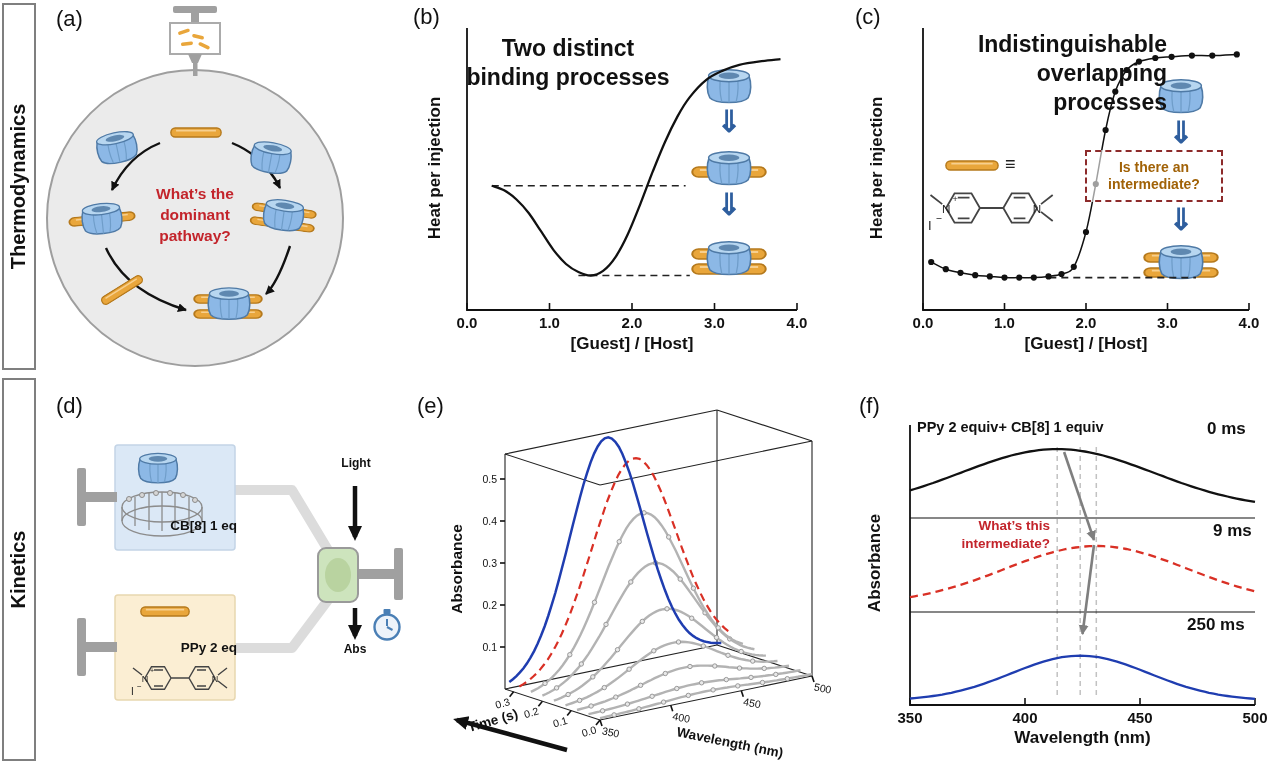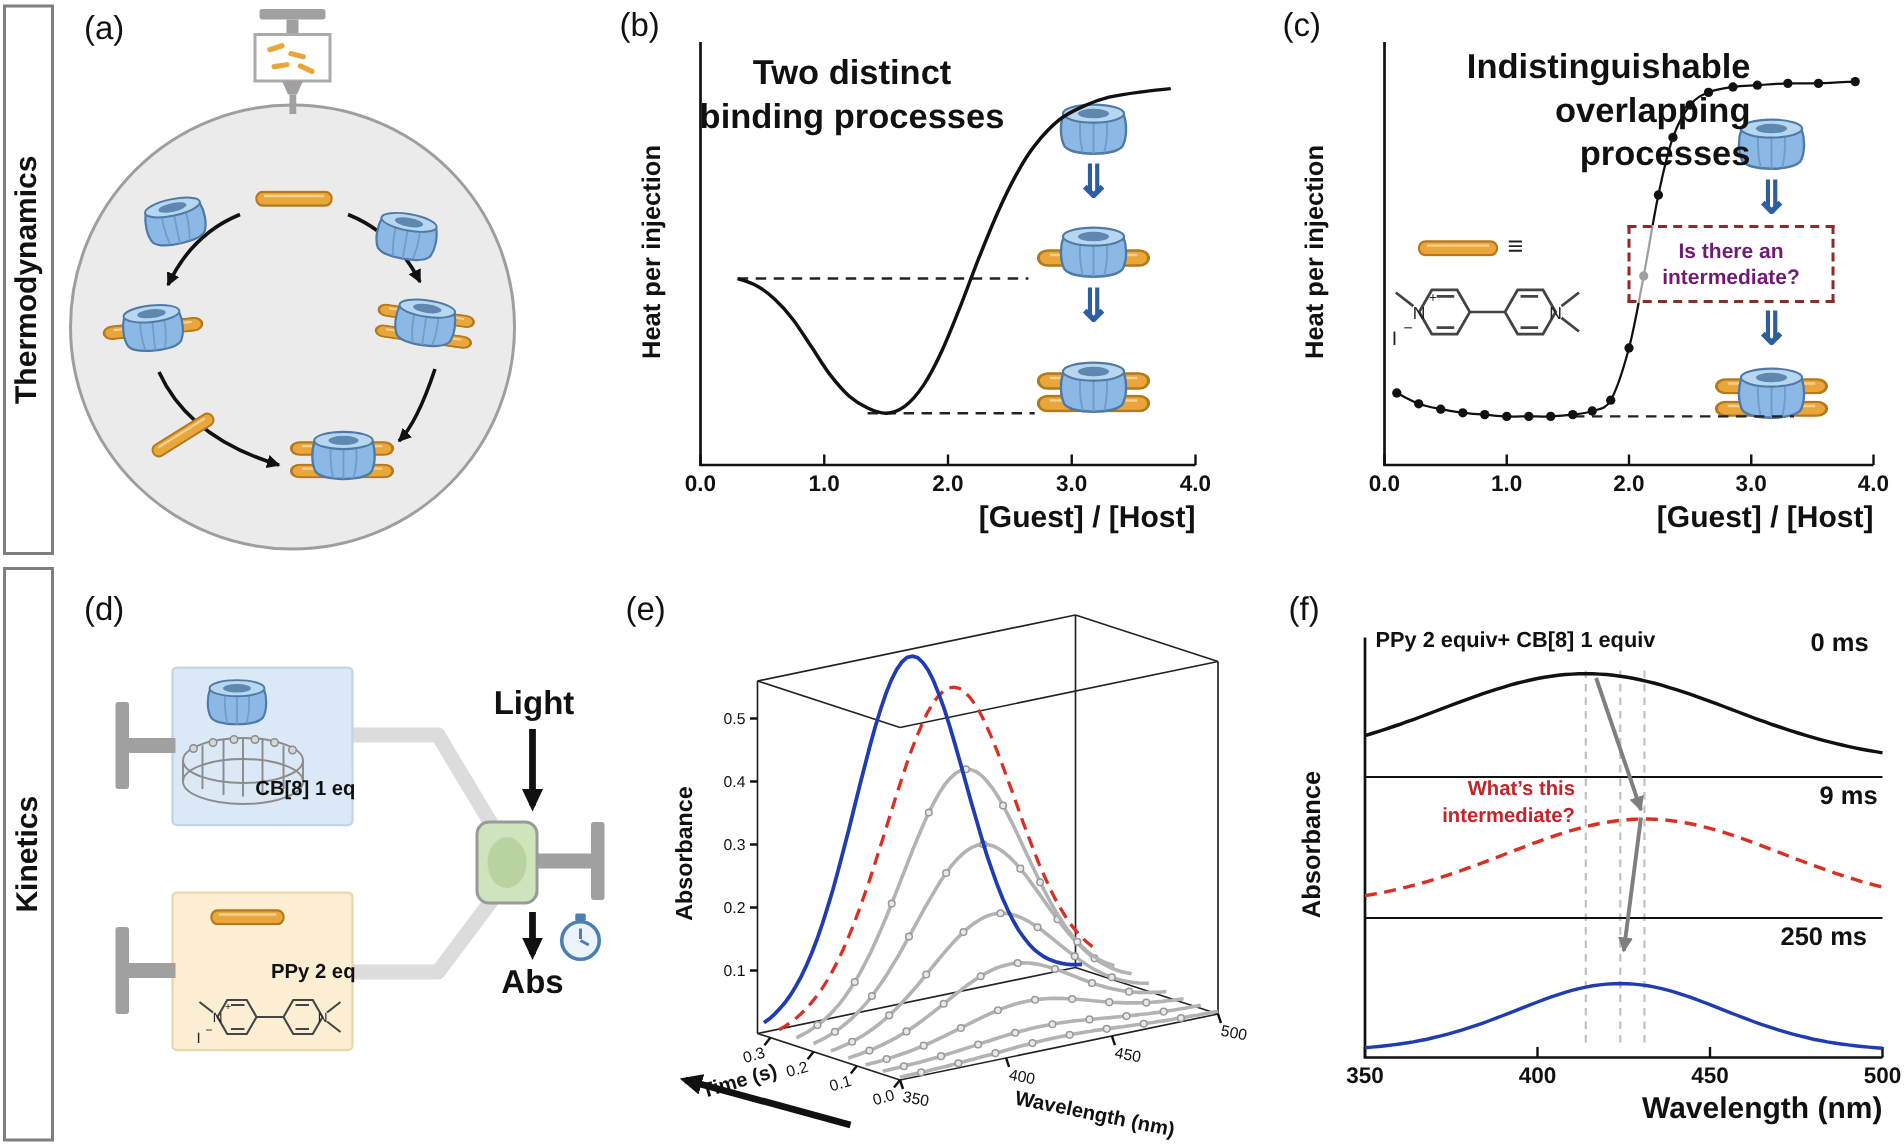--- a/index.html
+++ b/index.html
@@ -11,29 +11,29 @@
 .sidebar-box span{transform:rotate(-90deg);white-space:nowrap;font-weight:bold;font-size:20px}
 .panel{position:absolute}
 #panel-a{left:40px;top:0;width:365px;height:385px}
 #panel-b{left:405px;top:0;width:440px;height:385px}
 #panel-c{left:845px;top:0;width:424px;height:385px}
 #panel-d{left:40px;top:390px;width:365px;height:374px}
 #panel-e{left:405px;top:390px;width:440px;height:374px}
 #panel-f{left:845px;top:390px;width:424px;height:374px}
 .ptag{position:absolute;font-size:22px}
 .axis-y{position:absolute;font-weight:bold;font-size:17px;text-align:center;transform:rotate(-90deg);white-space:nowrap}
-.axis-x{position:absolute;font-weight:bold;font-size:20px;text-align:right}
+.axis-x{position:absolute;font-weight:bold;font-size:17px;text-align:center}
 .xtick{position:absolute;transform:translateX(-50%);font-weight:bold;font-size:15px}
 .chart-title{position:absolute;font-weight:bold;font-size:23px;line-height:1.25;white-space:pre-line;text-align:center}
 .qtext{position:absolute;color:#c3242b;font-weight:bold;white-space:pre-line;text-align:center}
 .dbl{position:absolute;transform:translateX(-50%);color:#2e5e9e;font-size:30px;font-weight:bold;line-height:1}
-.redbox{position:absolute;border:2px dashed #8d2b2b;display:flex;align-items:center;justify-content:center;color:#701a75;font-weight:bold;font-size:14px;text-align:center;white-space:pre-line;line-height:1.25;background:rgba(255,255,255,0.6)}
+.redbox{position:absolute;border:2px dashed #8d2b2b;display:flex;align-items:center;justify-content:center;color:#a16207;font-weight:bold;font-size:14px;text-align:center;white-space:pre-line;line-height:1.25;background:rgba(255,255,255,0.6)}
 .equiv{position:absolute;font-size:18px;font-weight:bold;color:#222}
 .d-label{position:absolute;font-weight:bold;font-size:13.5px;text-align:right}
-.d-big{position:absolute;font-weight:bold;font-size:22px;text-align:center}
+.d-big{position:absolute;font-weight:bold;font-size:12px;text-align:center}
 .time-lab{position:absolute;font-weight:bold;font-size:17px}
 .f-head{position:absolute;font-weight:bold;font-size:14.5px;white-space:nowrap}
 .rot-label{position:absolute;font-weight:bold;font-size:13.5px;white-space:nowrap}
 .axisline{stroke:#111;stroke-width:1.8;fill:none}
 .tickmark{stroke:#111;stroke-width:1.6;fill:none}
 .curve{fill:none;stroke:#111;stroke-width:2.3}
 .thin{fill:none;stroke:#111;stroke-width:1.5}
 .dash{stroke:#222;stroke-width:1.6;stroke-dasharray:7 5}
 .sep{stroke:#111;stroke-width:1.2}
 .guide{stroke:#c2c2c2;stroke-width:1.5;stroke-dasharray:5 4}
@@ -130,20 +130,23 @@
     </g>
     <g transform="rotate(-32 82 290)">
         <use href="#sym-rod" x="58" y="285" width="48" height="10"></use>
       </g>
     <g>
       <use href="#sym-rod" x="153" y="294" width="70" height="10"></use>
       <use href="#sym-rod" x="153" y="309" width="70" height="10"></use>
       <use href="#sym-barrel" x="166" y="286" width="46" height="36"></use>
     </g>
   </svg>
+  <div class="qtext" style="left:97px;top:184px;width:116px;font-size:15.5px;line-height:1.35">What’s the
+dominant
+pathway?</div>
 </div>
 
 <div class="panel" id="panel-b">
   <div class="ptag" style="left:8px;top:4px">(b)</div>
   <div class="axis-y" style="left:-80px;top:158px;width:220px">Heat per injection</div>
   <div class="chart-title" style="left:58px;top:34px;width:210px">Two distinct
 binding processes</div>
   <svg id="svg-b" width="440" height="360">
     <g>
       <use href="#sym-barrel" x="300" y="68" width="48" height="37"></use>

